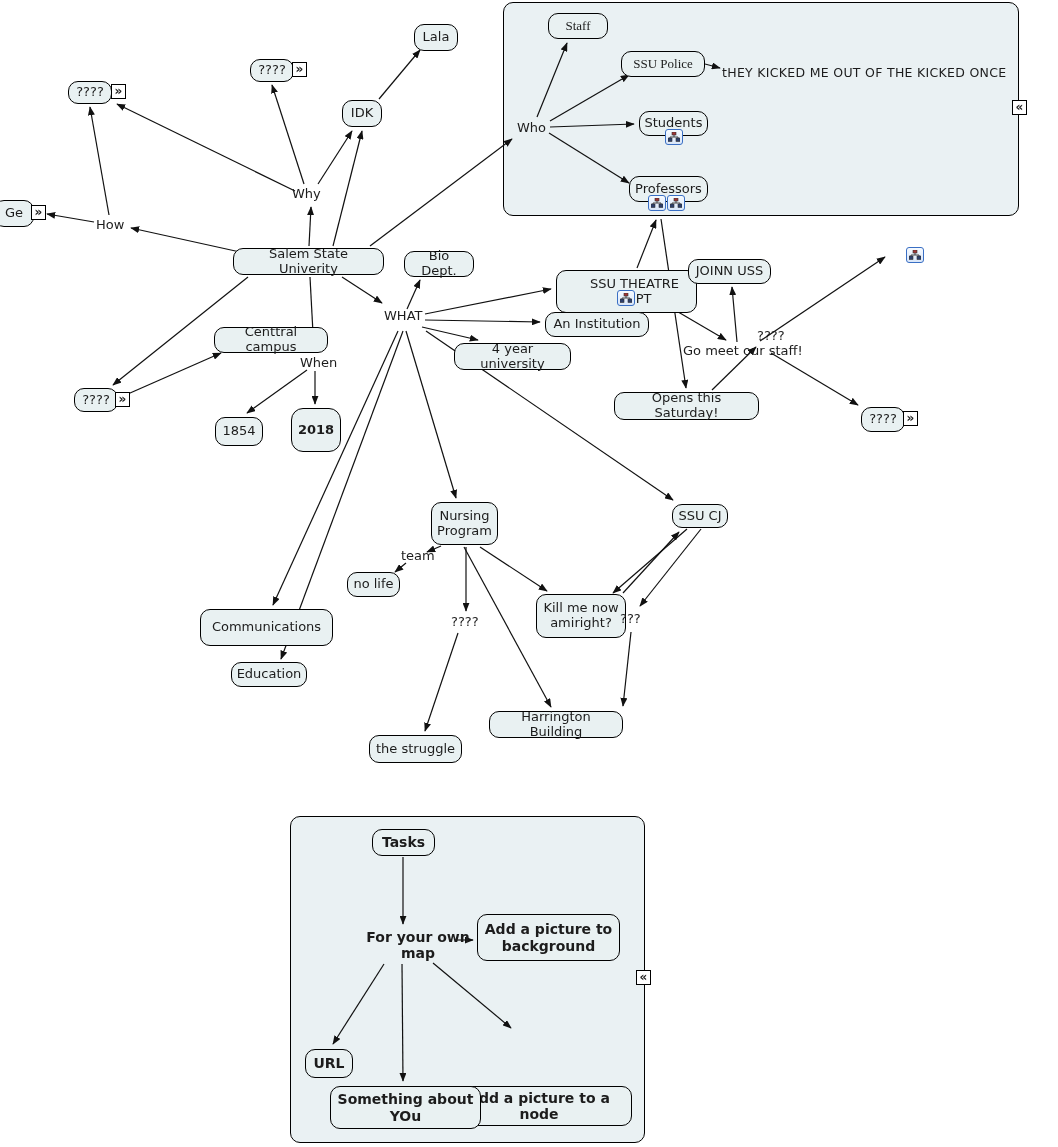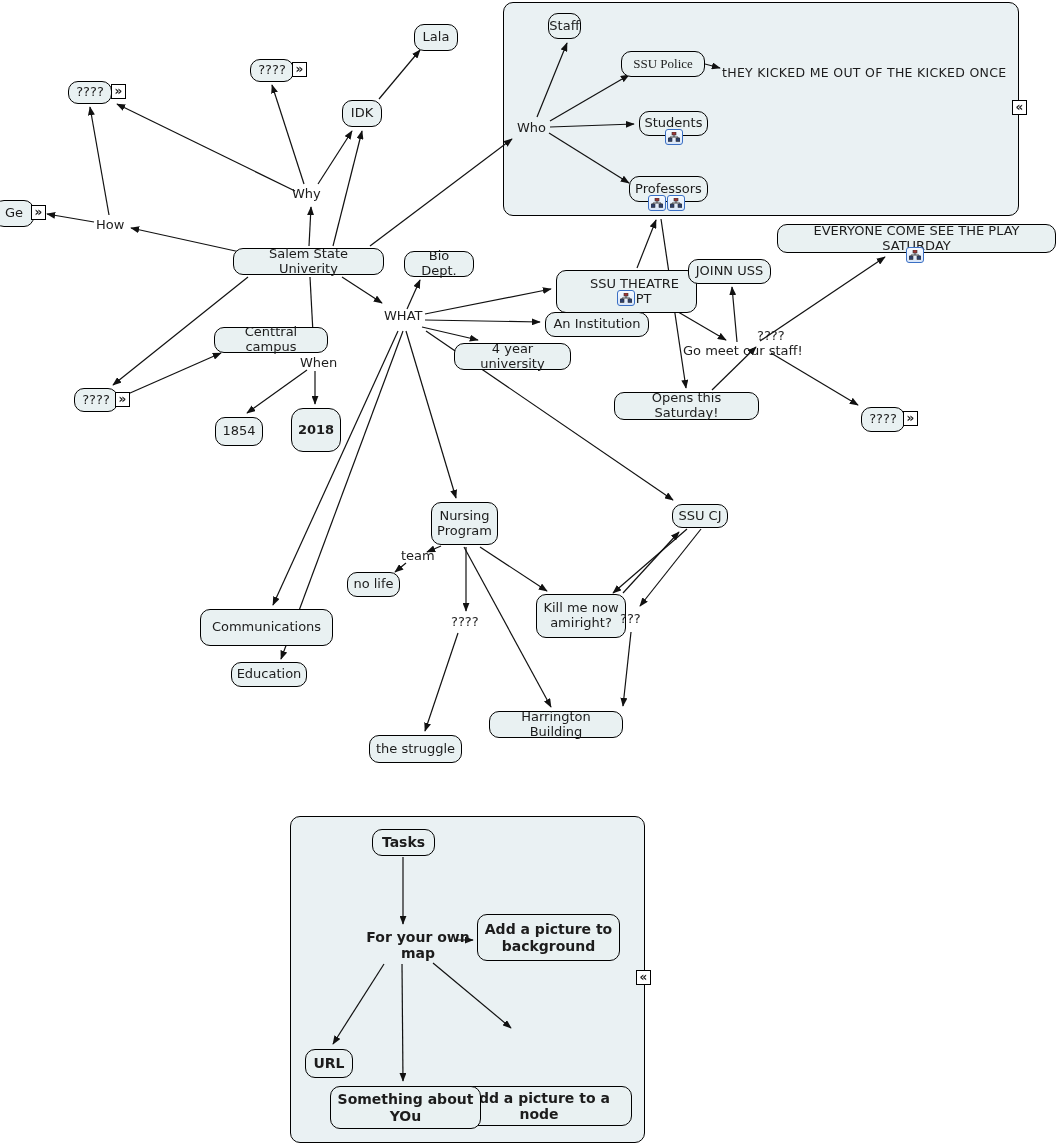--- a/index.html
+++ b/index.html
@@ -104,35 +104,34 @@
       <line x1="402" y1="964" x2="403" y2="1081" marker-end="url(#ah)"></line>
       <line x1="433" y1="963" x2="511" y2="1028" marker-end="url(#ah)"></line>
     </g>
   </svg>
 
   <div class="node" style="left:68px;top:81px;width:44px;height:23px;">????</div>
   <div class="node" style="left:250px;top:59px;width:44px;height:23px;">????</div>
   <div class="node" style="left:-6px;top:200px;width:40px;height:27px;">Ge</div>
   <div class="node" style="left:414px;top:24px;width:44px;height:27px;">Lala</div>
   <div class="node" style="left:342px;top:100px;width:40px;height:27px;">IDK</div>
-  <div class="node" style="left:548px;top:13px;width:33px;height:26px;">Staff</div>
+  <div class="node" style="left:548px;top:13px;width:60px;height:26px;font-family:Liberation Serif, serif;">Staff</div>
   <div class="node" style="left:621px;top:51px;width:84px;height:26px;font-family:Liberation Serif, serif;">SSU Police</div>
   <div class="node" style="left:639px;top:111px;width:69px;height:25px;">Students</div>
   <div class="node" style="left:629px;top:176px;width:79px;height:26px;">Professors</div>
   <div class="node" style="left:233px;top:248px;width:151px;height:27px;">Salem State Univerity</div>
   <div class="node" style="left:214px;top:327px;width:114px;height:26px;">Centtral campus</div>
   <div class="node" style="left:74px;top:388px;width:44px;height:24px;">????</div>
   <div class="node" style="left:215px;top:417px;width:48px;height:29px;">1854</div>
   <div class="node" style="left:291px;top:408px;width:50px;height:44px;border-radius:12px;font-weight:bold;">2018</div>
   <div class="node" style="left:404px;top:251px;width:70px;height:26px;">Bio Dept.</div>
   <div class="node" style="left:556px;top:270px;width:141px;height:43px;padding-left:20px;">SSU THEATRE DEPT</div>
   <div class="node" style="left:545px;top:312px;width:104px;height:25px;">An Institution</div>
   <div class="node" style="left:454px;top:343px;width:117px;height:27px;">4 year university</div>
   <div class="node" style="left:688px;top:259px;width:83px;height:25px;">JOINN USS</div>
-  <div class="node" style="left:777px;top:224px;width:279px;height:29px;">EVERYONE COME SEE THE PLAY SATURDAY</div>
   <div class="node" style="left:614px;top:392px;width:145px;height:28px;">Opens this Saturday!</div>
   <div class="node" style="left:861px;top:407px;width:44px;height:25px;">????</div>
   <div class="node" style="left:672px;top:504px;width:56px;height:24px;">SSU CJ</div>
   <div class="node" style="left:431px;top:502px;width:67px;height:43px;">Nursing Program</div>
   <div class="node" style="left:347px;top:572px;width:53px;height:25px;">no life</div>
   <div class="node" style="left:536px;top:594px;width:90px;height:44px;">Kill me now amiright?</div>
   <div class="node" style="left:489px;top:711px;width:134px;height:27px;">Harrington Building</div>
   <div class="node" style="left:200px;top:609px;width:133px;height:37px;">Communications</div>
   <div class="node" style="left:231px;top:662px;width:76px;height:25px;">Education</div>
   <div class="node" style="left:369px;top:735px;width:93px;height:28px;">the struggle</div>

